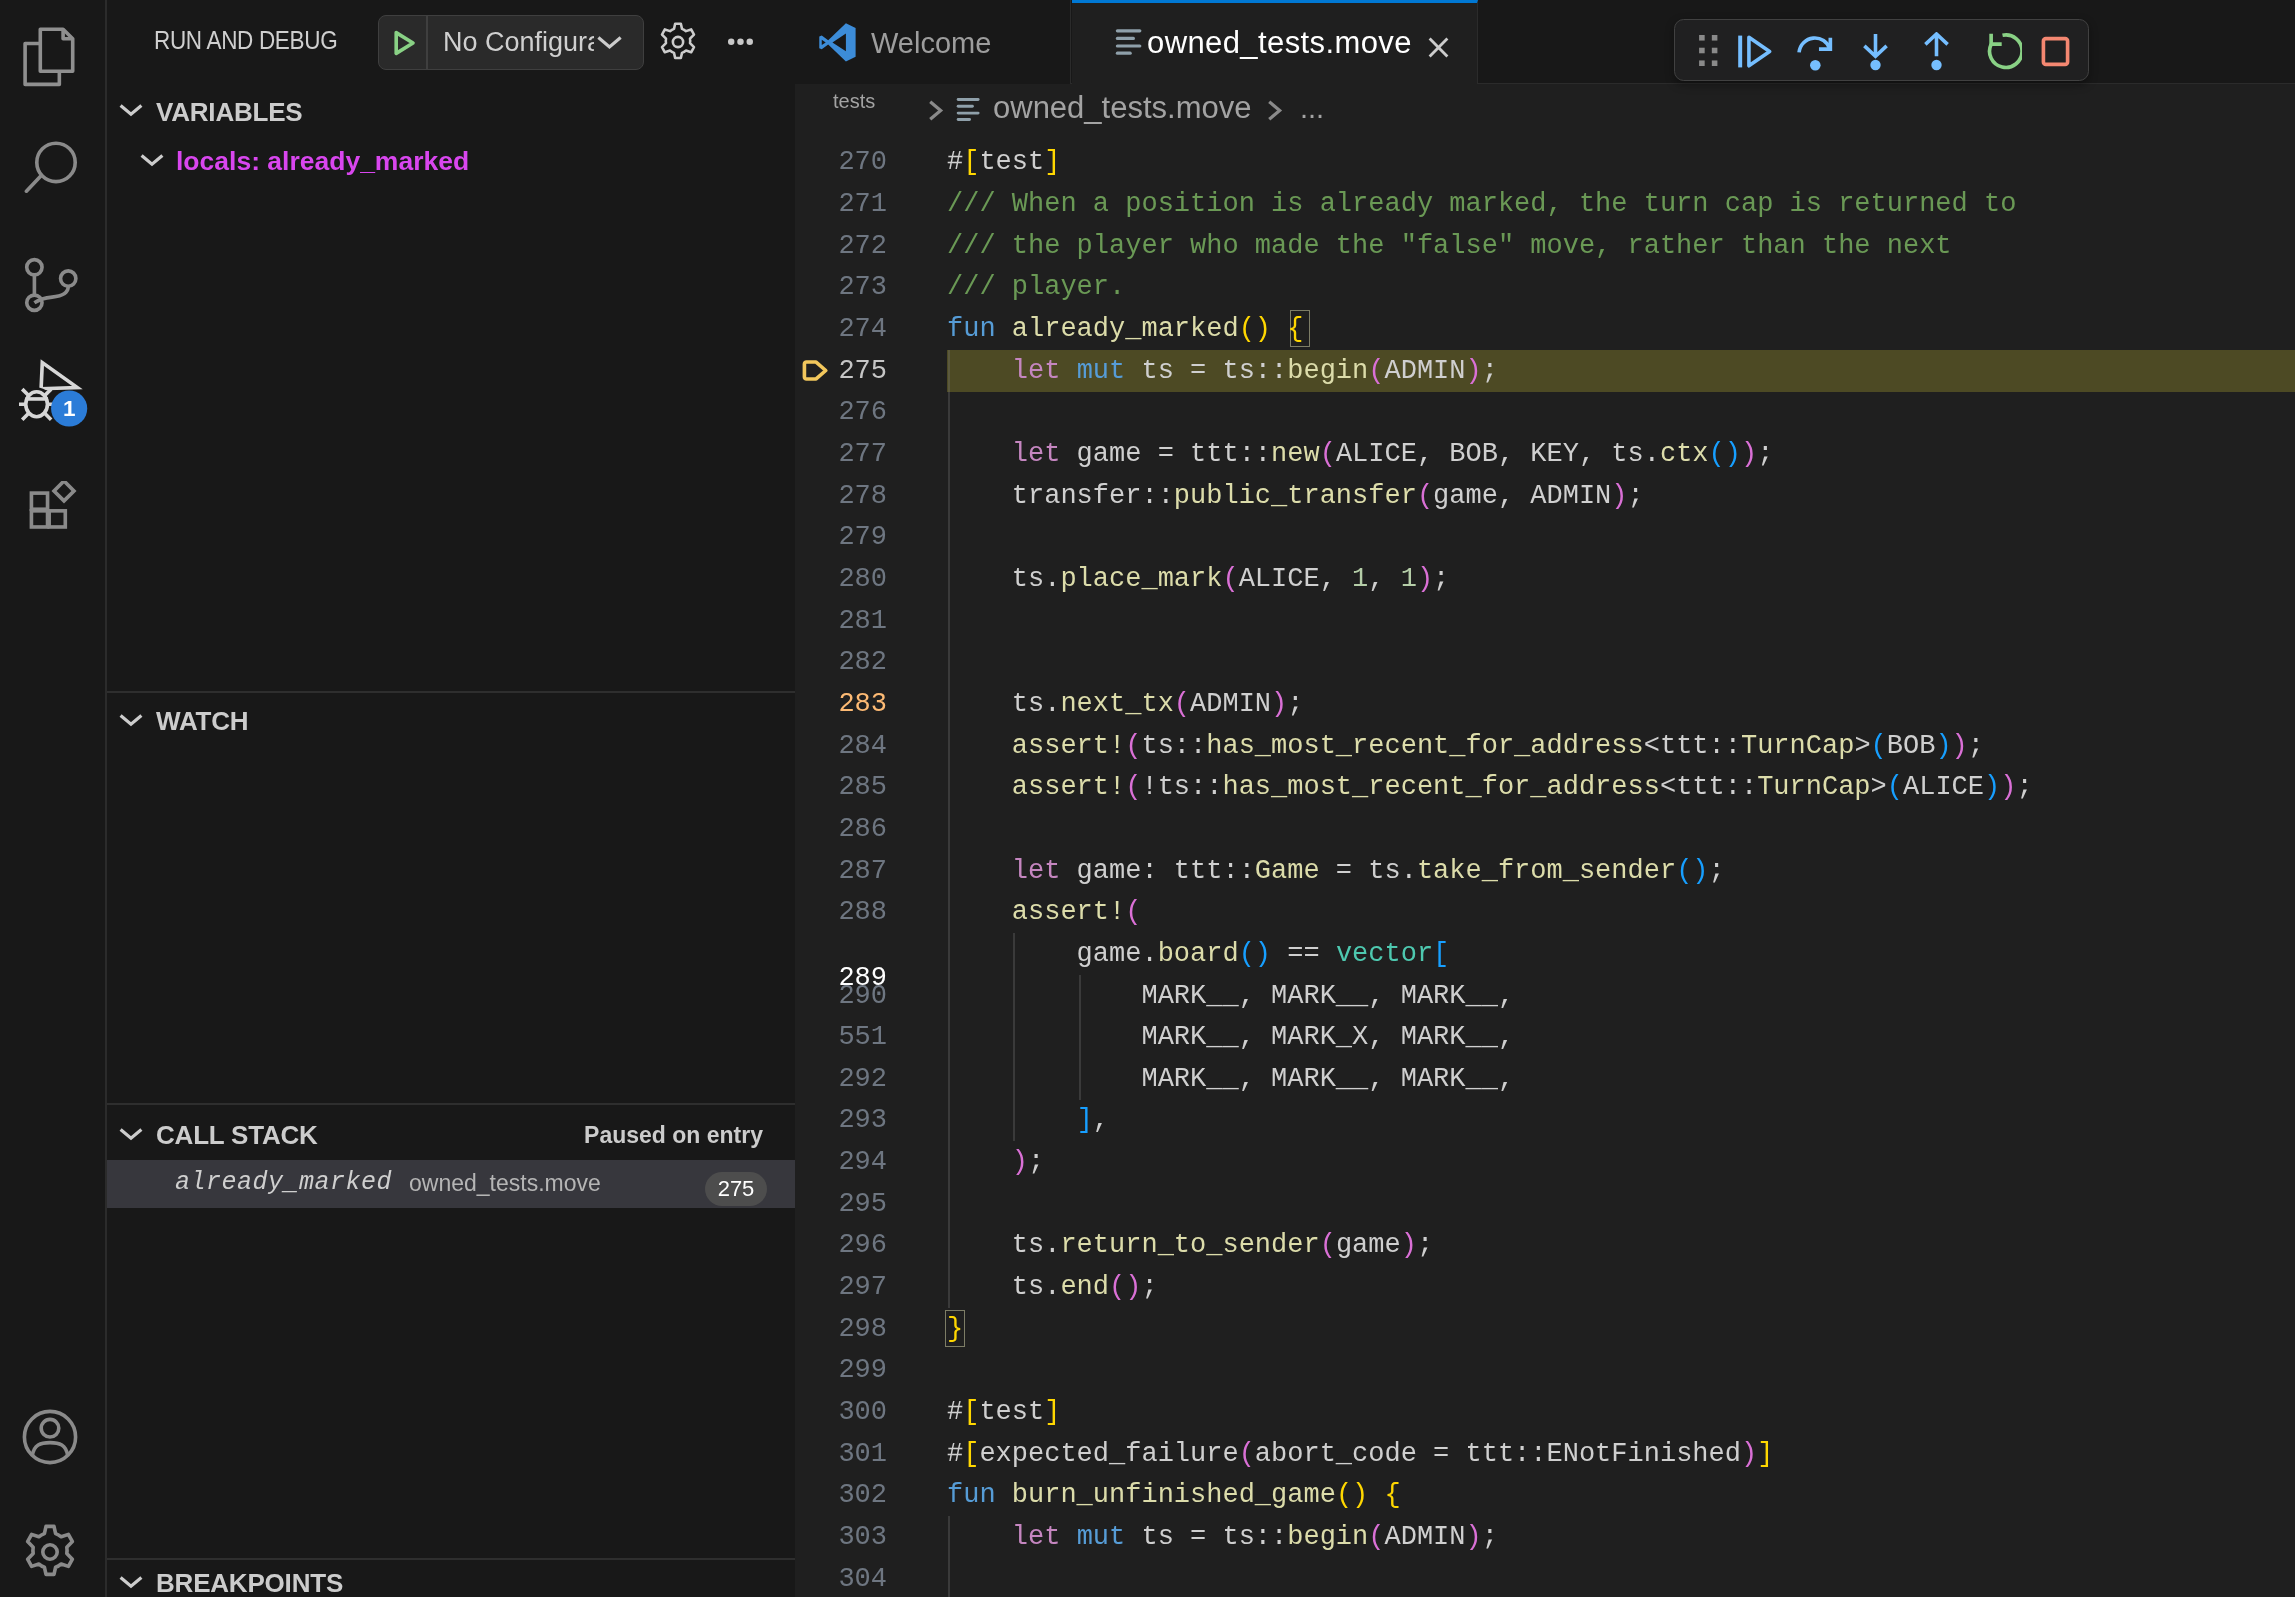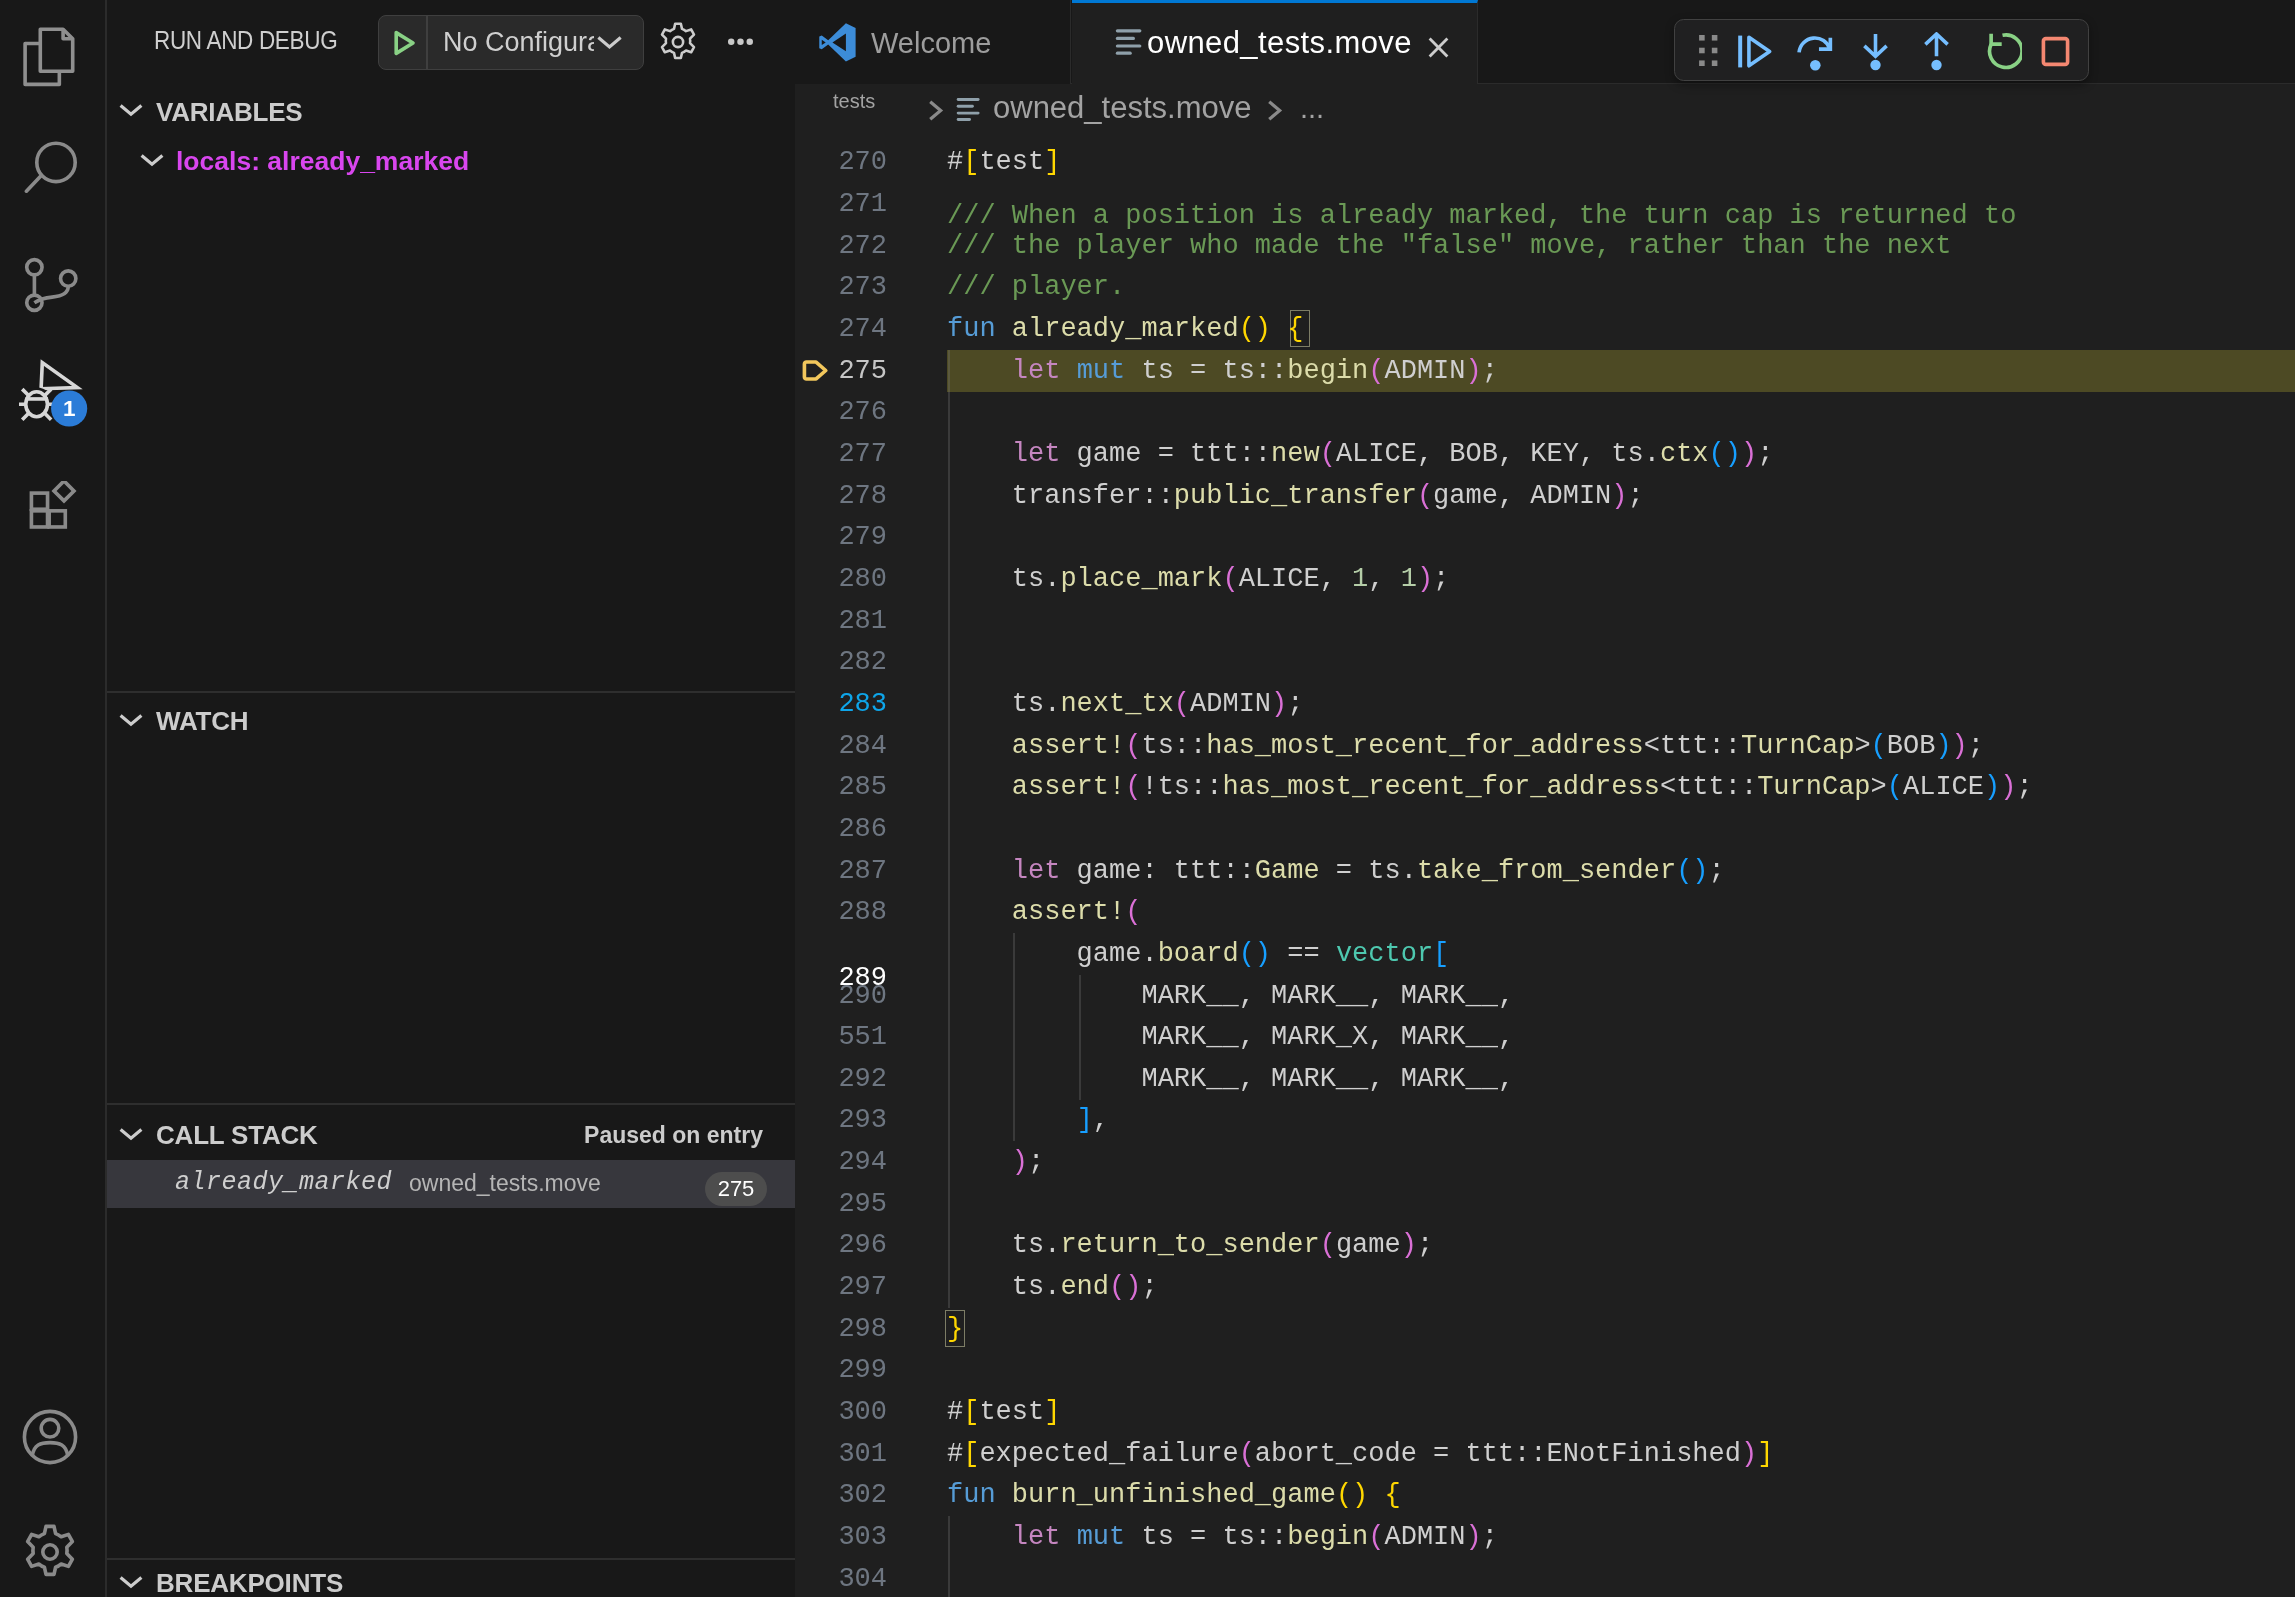--- a/index.html
+++ b/index.html
@@ -175,40 +175,40 @@
 <div class="abs" style="left:152px; top:350px; width:1349px; height:42px; background:#4d4a24;"></div>
 <div class="guide" style="left:153px; top:350px; height:958px;"></div>
 <div class="guide" style="left:153px; top:1516px; height:81px;"></div>
 <div class="guide" style="left:218px; top:933px; height:208px;"></div>
 <div class="guide" style="left:284px; top:975px; height:125px;"></div>
 <div class="abs" style="left:495px; top:310px; width:19.6px; height:37px; border:1.6px solid #7d7d66;"></div>
 <div class="abs" style="left:150px; top:1310px; width:19.6px; height:37px; border:1.6px solid #7d7d66;"></div>
 <div class="ln" style="top:141px; color:#6e7681;">270</div>
 <div class="cl" style="top:141px;">#<span class="c-b1">[</span>test<span class="c-b1">]</span></div>
 <div class="ln" style="top:183px; color:#6e7681;">271</div>
-<div class="cl" style="top:195px;text-align:right;"><span class="c-cm">/// When a position is already marked, the turn cap is returned to</span></div>
+<div class="cl" style="top:183px;text-align:right;"><span class="c-cm">/// When a position is already marked, the turn cap is returned to</span></div>
 <div class="ln" style="top:225px; color:#6e7681;">272</div>
 <div class="cl" style="top:225px;"><span class="c-cm">/// the player who made the "false" move, rather than the next</span></div>
 <div class="ln" style="top:266px; color:#6e7681;">273</div>
 <div class="cl" style="top:266px;"><span class="c-cm">/// player.</span></div>
 <div class="ln" style="top:308px; color:#6e7681;">274</div>
 <div class="cl" style="top:308px;"><span class="c-kw">fun</span> <span class="c-fn">already_marked</span><span class="c-b1">()</span> <span class="c-b1">{</span></div>
 <div class="ln" style="top:350px; color:#c6c6c6;">275</div>
 <div class="cl" style="top:350px;">    <span class="c-ctl">let</span> <span class="c-kw">mut</span> ts = ts::<span class="c-fn">begin</span><span class="c-b2">(</span>ADMIN<span class="c-b2">)</span>;</div>
 <div class="ln" style="top:391px; color:#6e7681;">276</div>
 <div class="ln" style="top:433px; color:#6e7681;">277</div>
 <div class="cl" style="top:433px;">    <span class="c-ctl">let</span> game = ttt::<span class="c-fn">new</span><span class="c-b2">(</span>ALICE, BOB, KEY, ts.<span class="c-fn">ctx</span><span class="c-b3">()</span><span class="c-b2">)</span>;</div>
 <div class="ln" style="top:475px; color:#6e7681;">278</div>
 <div class="cl" style="top:475px;">    transfer::<span class="c-fn">public_transfer</span><span class="c-b2">(</span>game, ADMIN<span class="c-b2">)</span>;</div>
 <div class="ln" style="top:516px; color:#6e7681;">279</div>
 <div class="ln" style="top:558px; color:#6e7681;">280</div>
 <div class="cl" style="top:558px;">    ts.<span class="c-fn">place_mark</span><span class="c-b2">(</span>ALICE, <span class="c-num">1</span>, <span class="c-num">1</span><span class="c-b2">)</span>;</div>
 <div class="ln" style="top:600px; color:#6e7681;">281</div>
 <div class="ln" style="top:641px; color:#6e7681;">282</div>
-<div class="ln" style="top:683px; color:#0ea5e9;">283</div>
+<div class="ln" style="top:683px; color:#fdba74;">283</div>
 <div class="cl" style="top:683px;">    ts.<span class="c-fn">next_tx</span><span class="c-b2">(</span>ADMIN<span class="c-b2">)</span>;</div>
 <div class="ln" style="top:725px; color:#6e7681;">284</div>
 <div class="cl" style="top:725px;">    <span class="c-fn">assert!</span><span class="c-b2">(</span>ts::<span class="c-fn">has_most_recent_for_address</span>&lt;ttt::<span class="c-fn">TurnCap</span>&gt;<span class="c-b3">(</span>BOB<span class="c-b3">)</span><span class="c-b2">)</span>;</div>
 <div class="ln" style="top:766px; color:#6e7681;">285</div>
 <div class="cl" style="top:766px;">    <span class="c-fn">assert!</span><span class="c-b2">(</span>!ts::<span class="c-fn">has_most_recent_for_address</span>&lt;ttt::<span class="c-fn">TurnCap</span>&gt;<span class="c-b3">(</span>ALICE<span class="c-b3">)</span><span class="c-b2">)</span>;</div>
 <div class="ln" style="top:808px; color:#6e7681;">286</div>
 <div class="ln" style="top:850px; color:#6e7681;">287</div>
 <div class="cl" style="top:850px;">    <span class="c-ctl">let</span> game: ttt::<span class="c-fn">Game</span> = ts.<span class="c-fn">take_from_sender</span><span class="c-b3">()</span>;</div>
 <div class="ln" style="top:891px; color:#6e7681;">288</div>
 <div class="cl" style="top:891px;">    <span class="c-fn">assert!</span><span class="c-b2">(</span></div>

